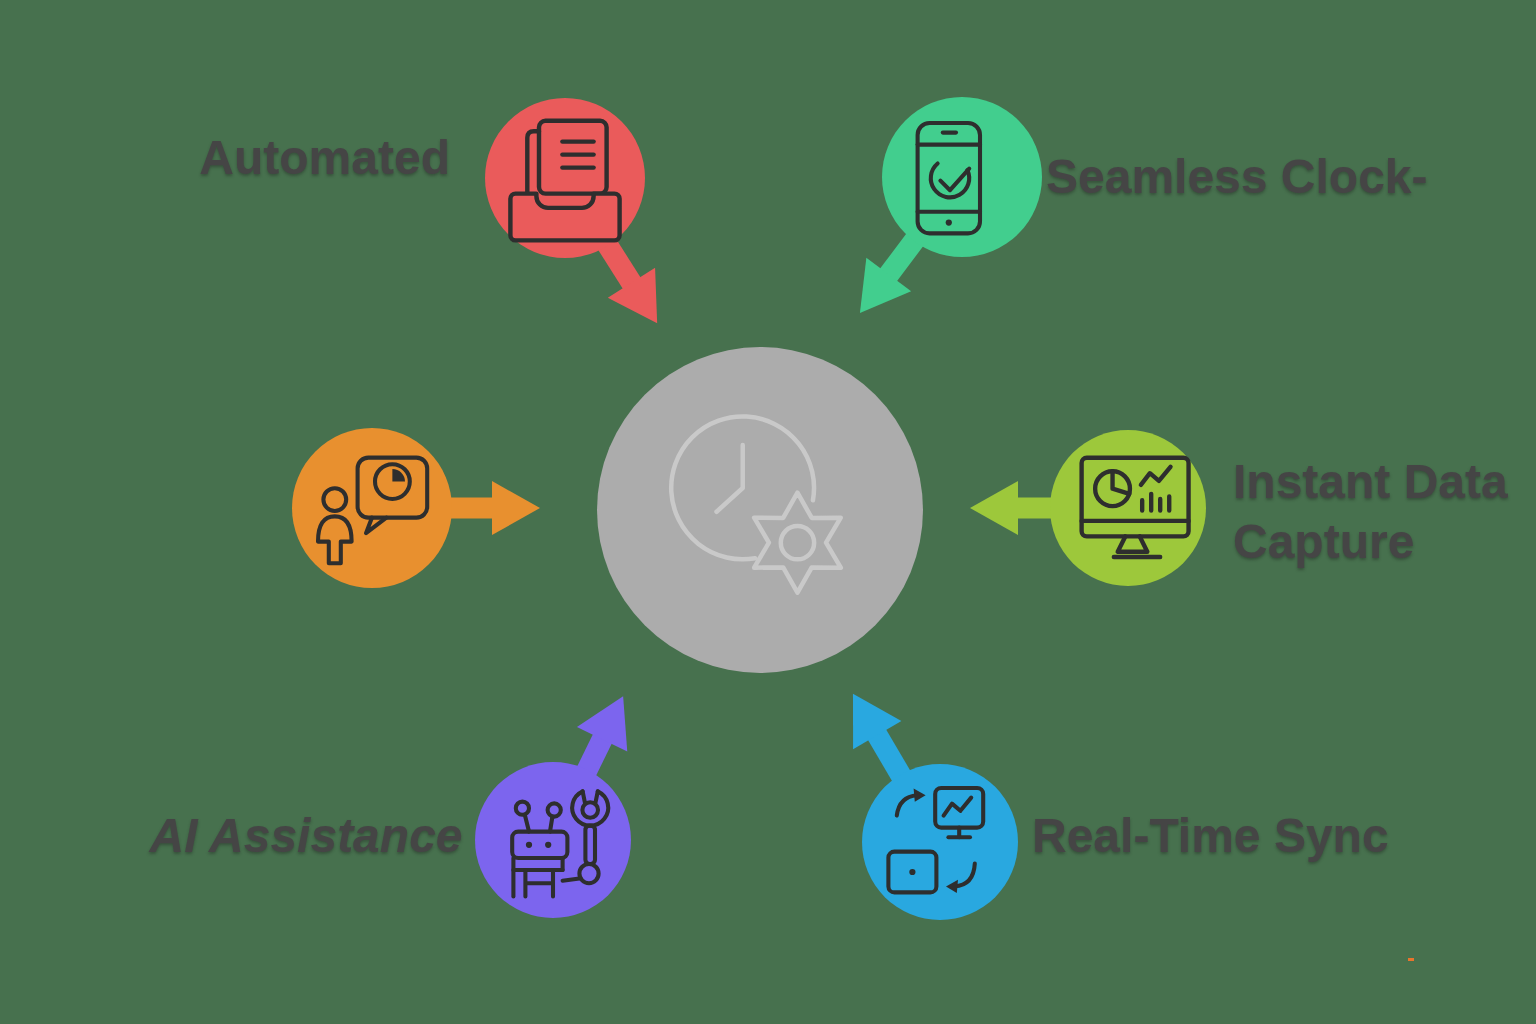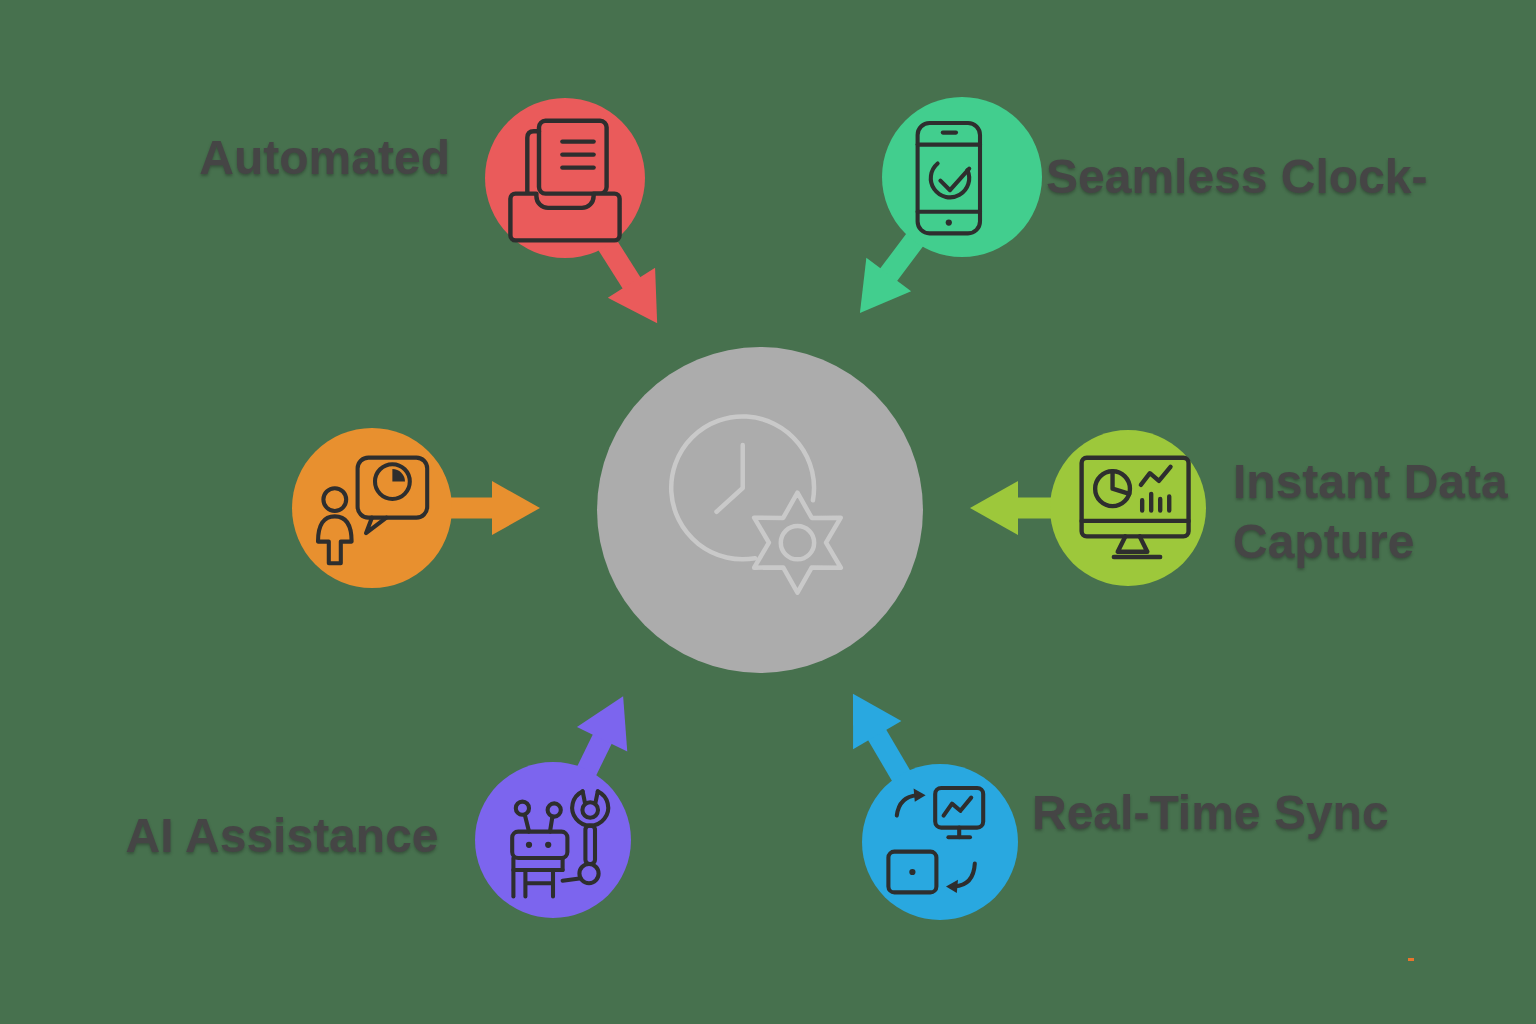--- a/index.html
+++ b/index.html
@@ -135,36 +135,36 @@
     <path class="s" d="M17,75 H58"></path>
     <path class="s" d="M27,75 V97 M50,75 V97 M27,86 H50"></path>
     <path class="s" d="M58,65 V75"></path>
     <path class="s" d="M58,84 L72,82"></path>
     <path class="s" d="M87.3,9.4 A15,15 0 1 1 74.7,9.4"></path>
     <path class="s" d="M74.7,9.4 L76.5,18.5 M87.3,9.4 L85.5,18.5"></path>
     <circle class="s" cx="81" cy="25" r="6.5"></circle>
     <rect class="s" x="77" y="38" width="8" height="32" rx="3.5"></rect>
     <circle class="s" cx="80" cy="78" r="8"></circle>
   </svg>
-  <div class="label align-center" style="left:112px;top:806px;width:340px;">
+  <div class="label align-center" style="left:136px;top:806px;width:340px;font-style:italic;">
     <span class="line">AI Assistance</span>
   </div>
 
   <div class="circle" style="left: 862px; top: 764px; width: 156px; height: 156px; background: rgb(41, 168, 224);"></div>
   <svg class="icon" style="left:880px;top:782px;" width="120" height="120" viewBox="0 0 100 100">
     <rect class="s" x="46" y="5" width="40" height="33" rx="5"></rect>
     <path class="s" d="M53,28 l7,-10 l7,6 l9,-11"></path>
     <line class="s" x1="66" y1="38" x2="66" y2="46"></line>
     <line class="s" x1="57" y1="46" x2="75" y2="46"></line>
     <rect class="s" x="7" y="58" width="40" height="34" rx="5"></rect>
     <circle class="f" cx="27" cy="75" r="2.6"></circle>
     <path class="s" d="M14,28 Q16,12 31,11"></path>
     <path class="f" d="M38,11 L28,5.5 L29,16.5 Z"></path>
     <path class="s" d="M79,68 Q78,86 62,87"></path>
     <path class="f" d="M55,87 L65,81.5 L64,92.5 Z"></path>
   </svg>
-  <div class="label align-left" style="left:1032px;top:783px;width:380px;">
+  <div class="label align-left" style="left:1032px;top:806px;width:380px;">
     <span class="line">Real-Time Sync</span>
   </div>
 
   <div class="artifact" style="left: 1408px; top: 958px; width: 6px; height: 3px; background: rgb(232, 116, 44);"></div>
 
 </div>
 
 </body></html>

